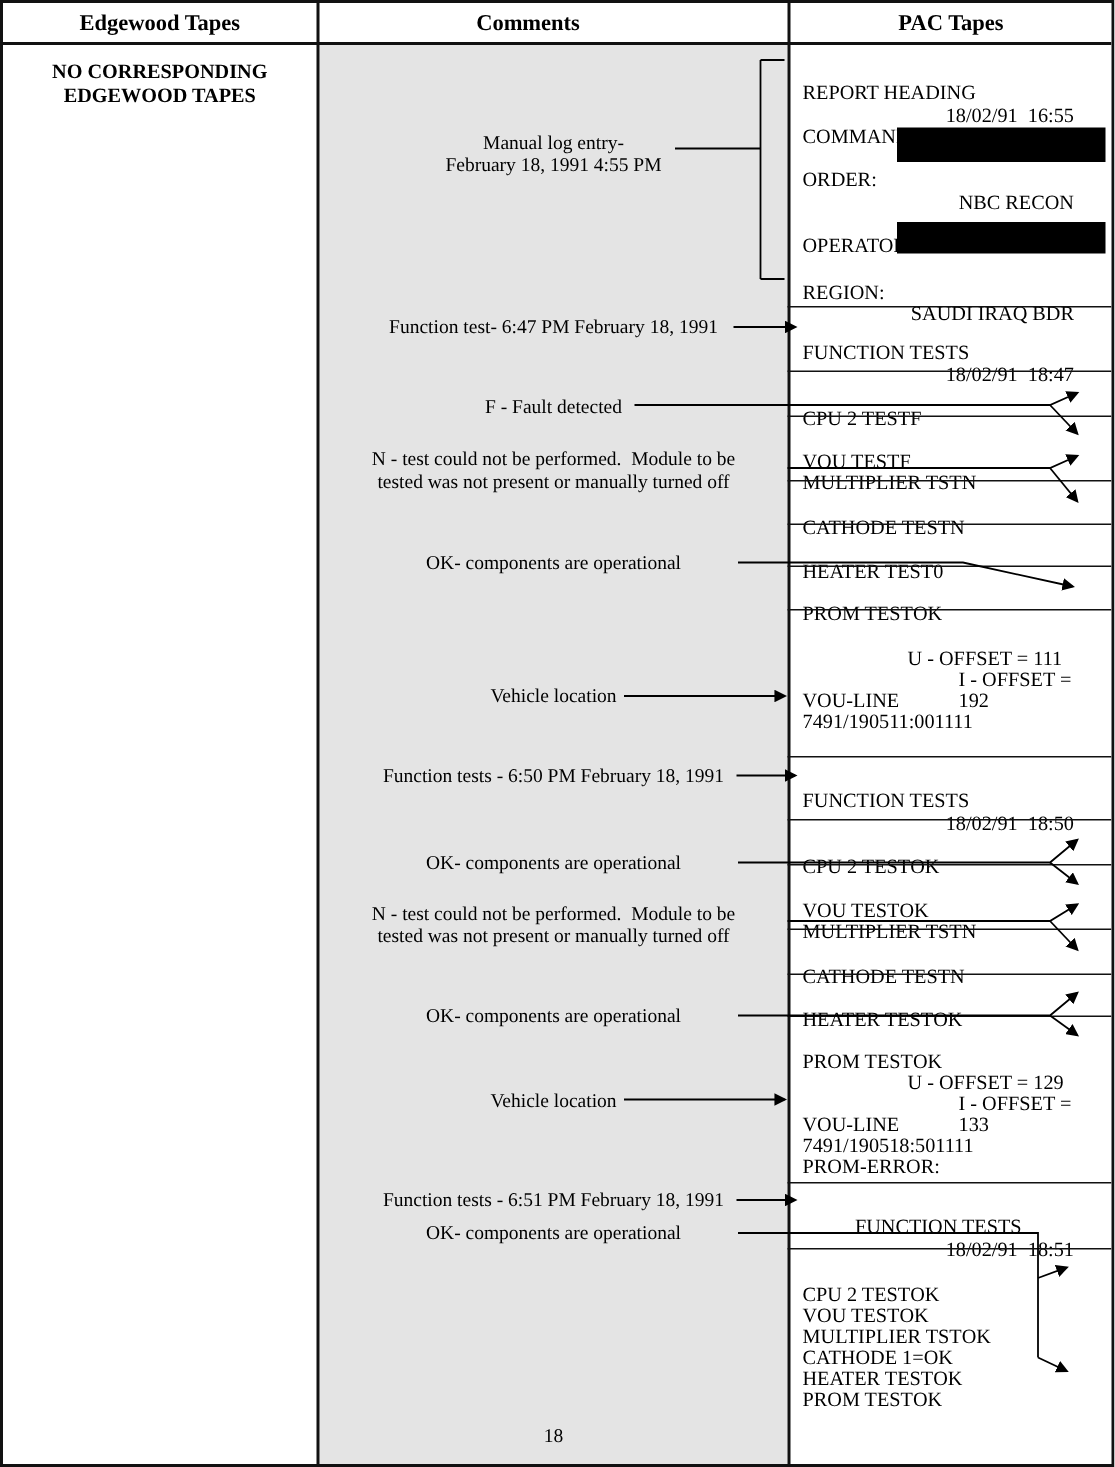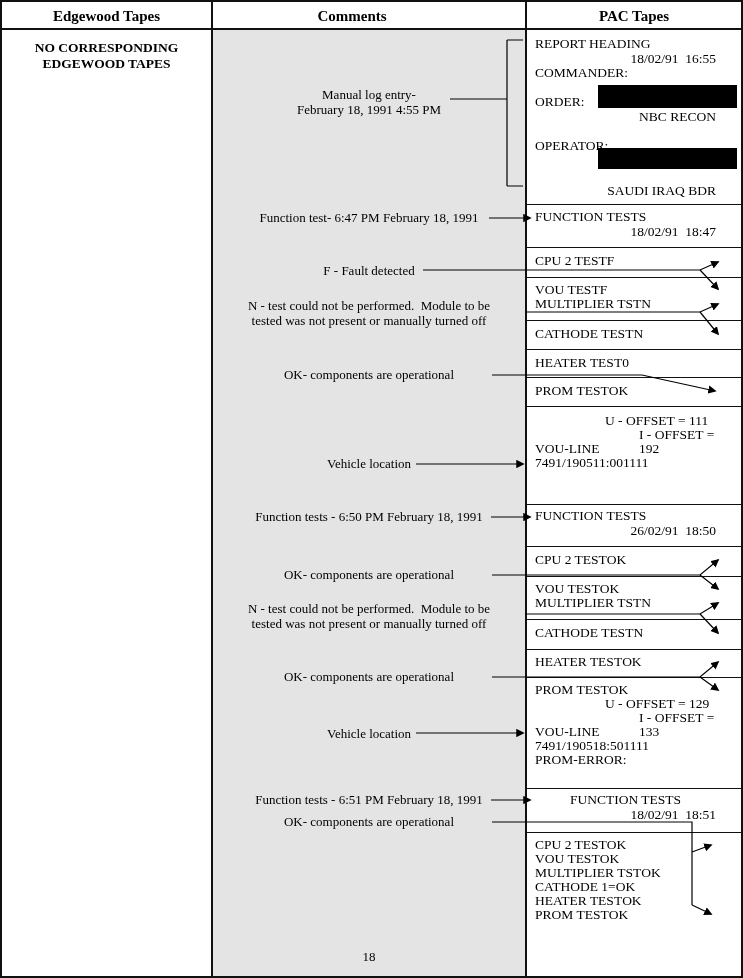--- a/index.html
+++ b/index.html
@@ -9,21 +9,21 @@
     border:2px solid #111; overflow:hidden;
     font-family:"Liberation Serif", serif; color:#000;
   }
   .graybg { position:absolute; left:211px; top:28px; width:312px; height:946px; background:#e4e4e4; }
   .vline { position:absolute; top:0; bottom:0; width:2px; background:#111; }
   .hline-header { position:absolute; left:0; top:26px; width:100%; height:2px; background:#111; }
   .hcell { position:absolute; top:2px; height:24px; line-height:24px; text-align:center; font-weight:bold; font-size:15px; }
   .note { position:absolute; left:0; top:38px; width:209px; text-align:center; font-weight:bold; font-size:13.5px; line-height:16px; white-space:pre-line; }
   .cm { position:absolute; left:211px; width:312px; text-align:center; font-size:13px; line-height:14.5px; white-space:pre-wrap; }
   .pagenum { font-size:13px; }
-  .pr { position:absolute; left:525px; width:194px; padding:0 5px 0 8px; font-size:13.5px; line-height:14px; white-space:pre-wrap; }
+  .pr { position:absolute; left:525px; width:194px; padding:0 5px 0 8px; font-size:13.5px; line-height:14px; white-space:pre-wrap;margin-top:18px; }
   .pr.right { text-align:right; }
   .pr.center { text-align:center; }
   .pr.ind1 { padding-left:78px; }
   .pr.ind2 { padding-left:112px; }
   .prow { display:flex; }
   .divider { position:absolute; left:523px; width:216px; height:1px; background:#111; }
   .redact { position:absolute; background:#000; }
   svg.overlay { position:absolute; left:0; top:0; pointer-events:none; }
 </style>
 </head>
@@ -60,20 +60,21 @@
   <div class="cm" style="top:791px">Function tests - 6:51 PM February 18, 1991</div>
   <div class="cm" style="top:813px">OK- components are operational</div>
   <div class="cm pagenum" style="top:948px">18</div>
 
   <div class="pr" style="top:35px">REPORT HEADING</div>
   <div class="pr right" style="top:50px">18/02/91  16:55</div>
   <div class="pr" style="top:64px">COMMANDER:</div>
   <div class="pr" style="top:93px">ORDER:</div>
   <div class="pr right" style="top:108px">NBC RECON</div>
   <div class="pr" style="top:137px">OPERATOR:</div>
+  <div class="pr" style="top:168px">REGION:</div>
   <div class="pr right" style="top:182px">SAUDI IRAQ BDR</div>
   <div class="redact" style="left:596px;top:83px;width:139px;height:23px"></div>
   <div class="redact" style="left:596px;top:146px;width:139px;height:21px"></div>
 
   <div class="pr" style="top:208px">FUNCTION TESTS</div>
   <div class="pr right" style="top:223px">18/02/91  18:47</div>
   <div class="pr prow" style="top:252px">
     <span>CPU 2 TEST</span>
     <span>F</span>
   </div>
@@ -100,21 +101,21 @@
   <div class="pr ind1" style="top:412px">U - OFFSET = 111</div>
   <div class="pr ind2" style="top:426px">I - OFFSET = 192</div>
   <div class="pr" style="top:440px">VOU-LINE</div>
   <div class="pr prow" style="top:454px">
     <span>7491/1905</span>
     <span>11:00</span>
     <span>1111</span>
   </div>
 
   <div class="pr" style="top:507px">FUNCTION TESTS</div>
-  <div class="pr right" style="top:522px">26/02/91  18:50</div>
+  <div class="pr right" style="top:522px">18/02/91  18:50</div>
   <div class="pr prow" style="top:551px">
     <span>CPU 2 TEST</span>
     <span>OK</span>
   </div>
   <div class="pr prow" style="top:580px">
     <span>VOU TEST</span>
     <span>OK</span>
   </div>
   <div class="pr prow" style="top:594px">
     <span>MULTIPLIER TST</span>

